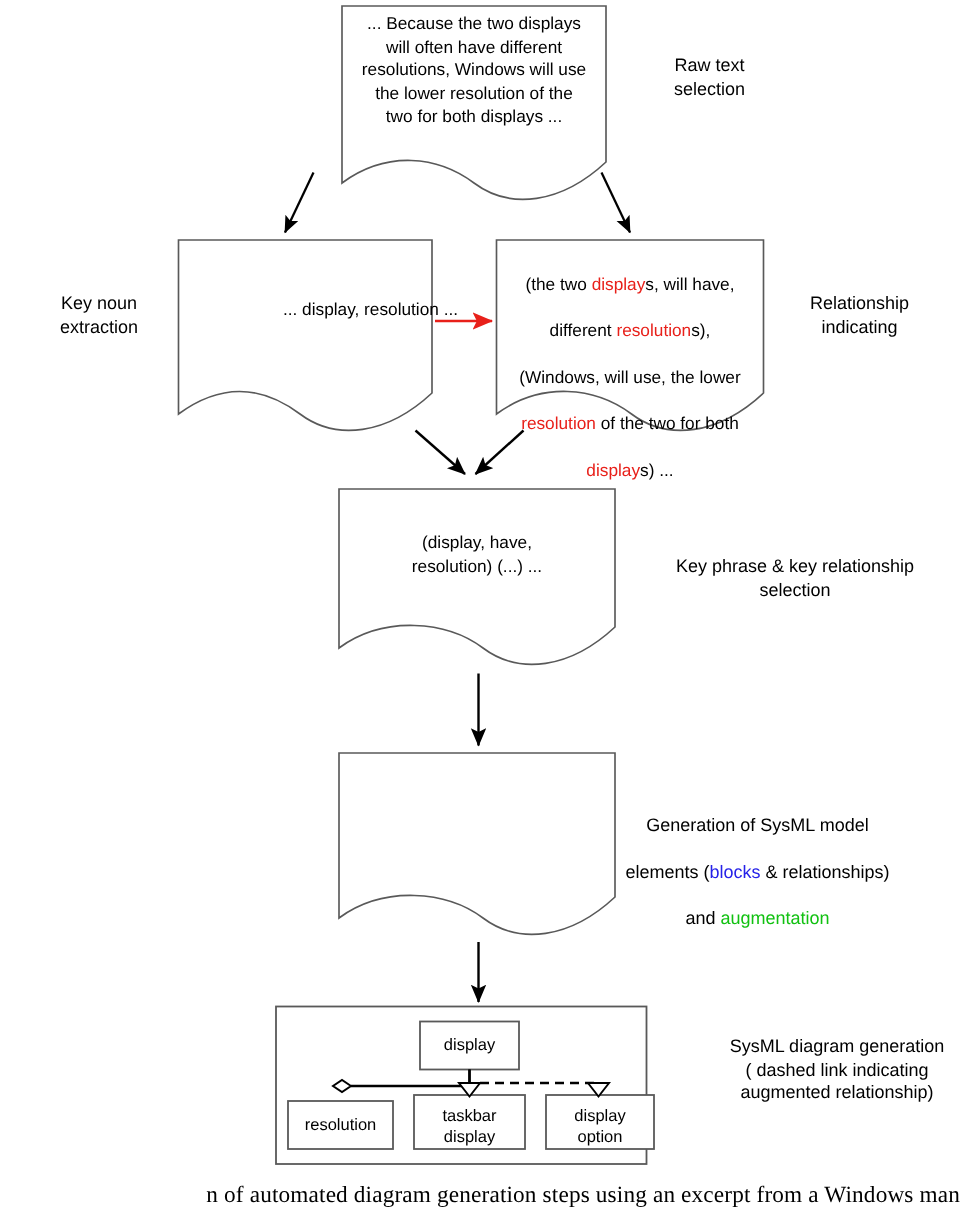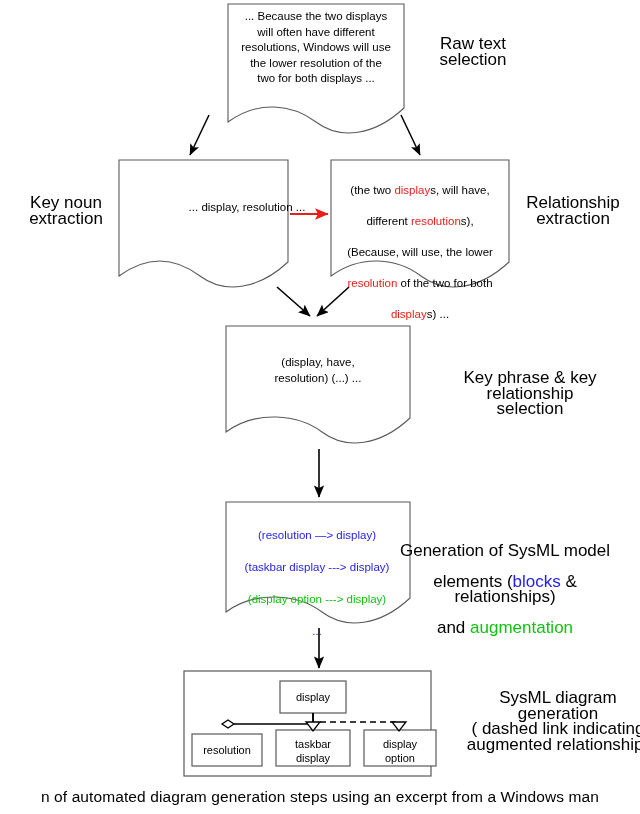--- a/index.html
+++ b/index.html
@@ -27,21 +27,21 @@
     text-align: center;
     font-family: "Liberation Sans", sans-serif;
     font-size: 11.5px;
     line-height: 15.5px;
     color: #000000;
     white-space: pre-line;
   }
   .stage-label {
     position: absolute;
     font-family: "Liberation Sans", sans-serif;
-    font-size: 17px;
+    font-size: 12px;
     line-height: 15.5px;
     color: #000000;
     white-space: pre-line;
   }
   .label-left { text-align: center; }
   .label-right { text-align: center; }
   .mono-box-text {
     position: absolute;
     text-align: center;
     font-family: "Liberation Sans", sans-serif;
@@ -50,22 +50,22 @@
     color: #000000;
   }
   .red { color: #e8201a; }
   .blue { color: #2622e8; }
   .green { color: #11c111; }
   .caption {
     position: absolute;
     left: 0;
     top: 788px;
     width: 640px;
-    text-align: center;
-    font-family: Liberation Sans, sans-serif;
+    text-align: right;
+    font-family: Liberation Serif, serif;
     font-size: 15.5px;
     color: #000000;
     white-space: nowrap;
     letter-spacing: 0.1px;
   }
 </style>
 </head>
 <body>
 
 <div id="page">
@@ -167,40 +167,34 @@
 selection</div>
 
   <div class="doc-text" style="left:121px; top:200px; width:166px;padding-left:43px;">... display, resolution ...</div>
 
   <div class="stage-label label-left" style="left:15px; top:195px; width:102px;">Key noun
 extraction</div>
 
   <div class="doc-text" style="left:332px; top:167px; width:176px;">
     <span>(the two <span class="red">display</span>s, will have,</span><br>
     <span>different <span class="red">resolution</span>s),</span><br>
-    <span>(Because, will use, the lower</span><br>
+    <span>(Windows, will use, the lower</span><br>
     <span><span class="red">resolution</span> of the two for both</span><br>
     <span><span class="red">display</span>s) ...</span>
   </div>
 
   <div class="stage-label label-right" style="left:514px; top:195px; width:118px;">Relationship
-extraction</div>
+indicating</div>
 
   <div class="doc-text" style="left:228px; top:355px; width:180px;">(display, have,
 resolution)  (...) ...</div>
 
   <div class="stage-label label-right" style="left:422px; top:346px; width:216px;margin-top:24px;">Key phrase &amp; key relationship
 selection</div>
 
-  <div class="doc-text" style="left:224px; top:511px; width:186px; line-height:16px;">
-    <span class="blue">(resolution —&gt; display)</span><br>
-    <span class="blue">(taskbar display ---&gt; display)</span><br>
-    <span class="green">(display option ---&gt; display)</span><br>
-    <span class="blue">...</span>
-  </div>
 
   <div class="stage-label label-right" style="left:396px; top:527px; width:218px;">
     <span>Generation of SysML model</span><br>
     <span>elements (<span class="blue">blocks</span> &amp; relationships)</span><br>
     <span>and <span class="green">augmentation</span></span>
   </div>
 
   <div class="mono-box-text" style="left:280px; top:690px; width:66px;">display</div>
 
   <div class="mono-box-text" style="left:192px; top:743px; width:70px;">resolution</div>

